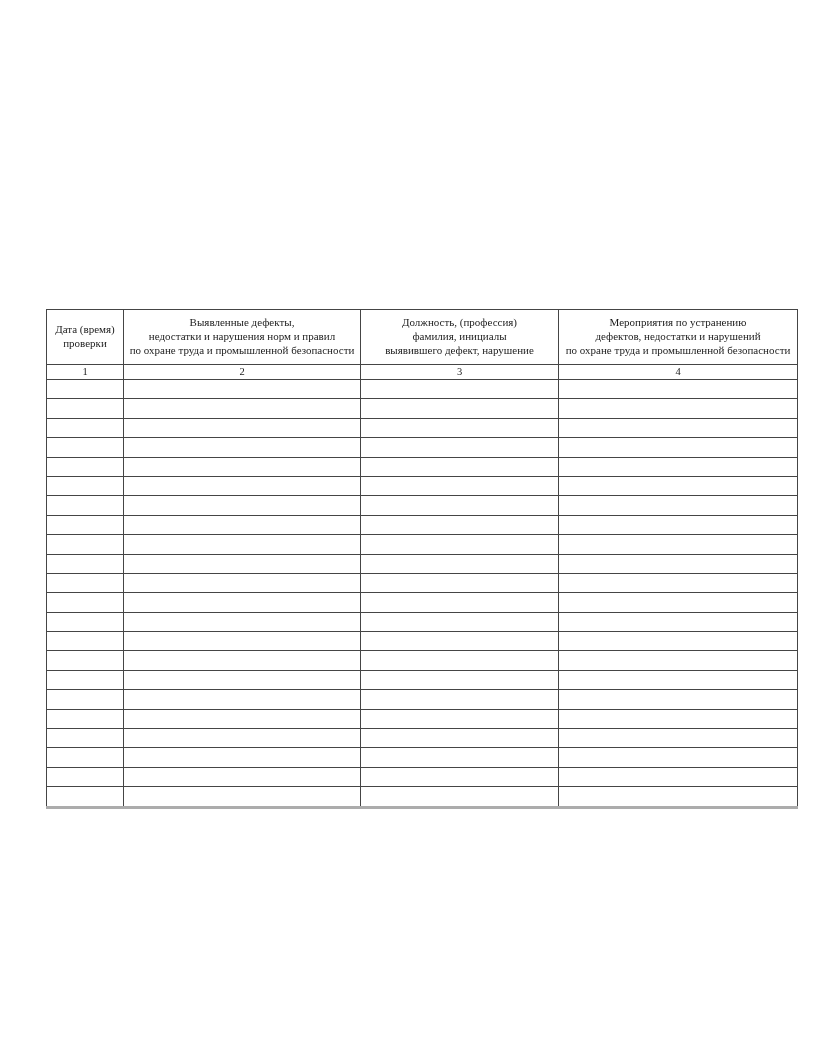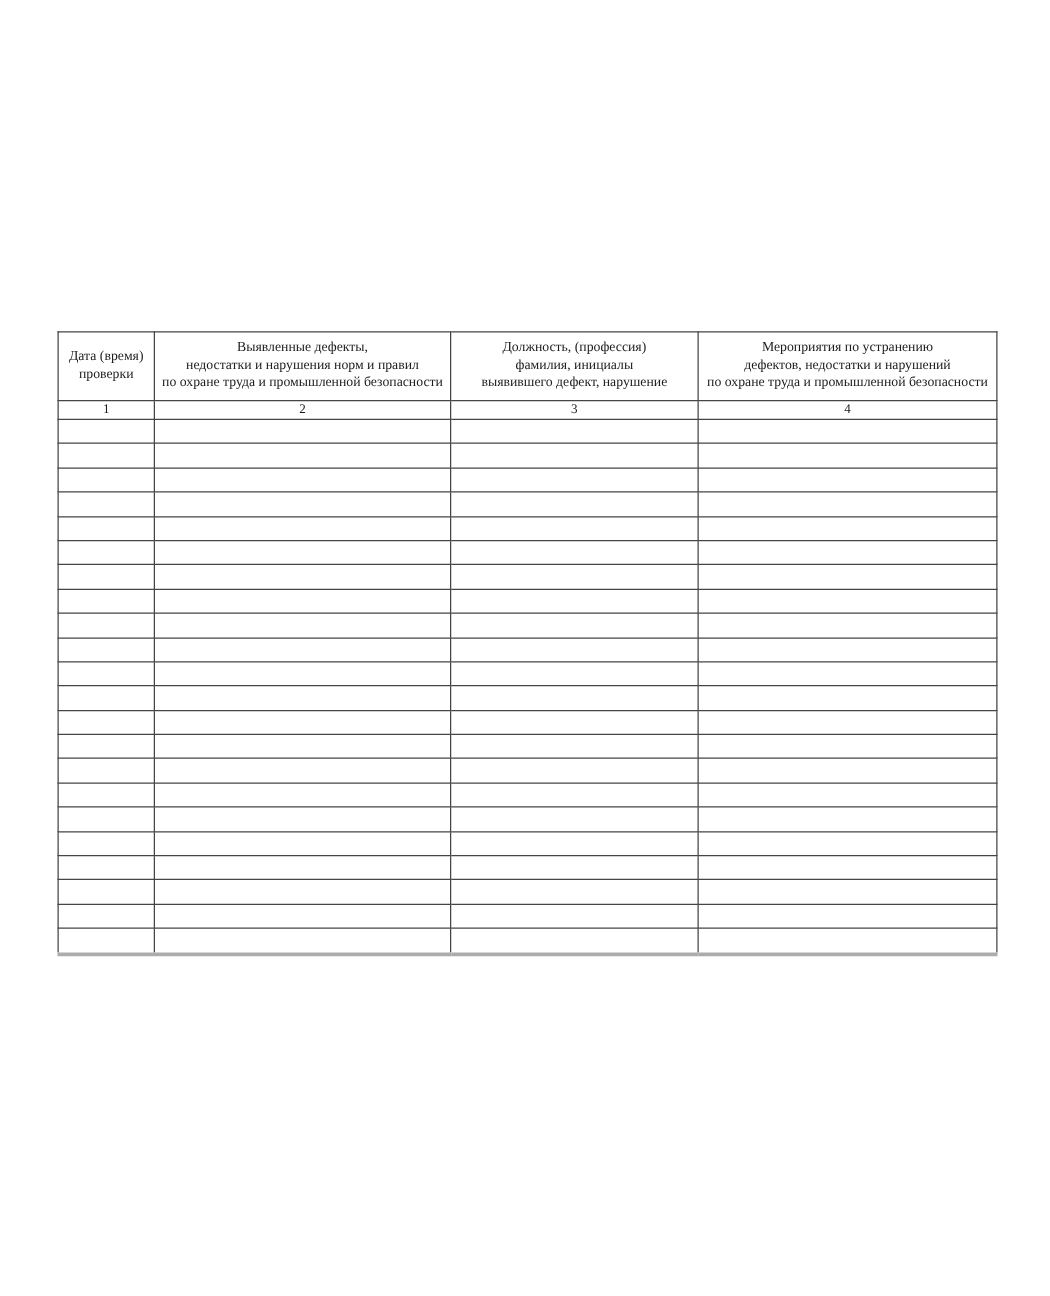--- a/index.html
+++ b/index.html
@@ -24,20 +24,21 @@
   }
   .table-wrap {
     position: absolute;
     left: 46px;
     top: 265px;
   }
   table.journal {
     border-collapse: collapse;
     table-layout: fixed;
     width: 751px;
+    margin-top: 44px;
   }
   table.journal col.c1 { width: 77px; }
   table.journal col.c2 { width: 237px; }
   table.journal col.c3 { width: 198px; }
   table.journal col.c4 { width: 239px; }
   table.journal th,
   table.journal td {
     border: 1px solid #454545;
     padding: 0;
     overflow: hidden;

